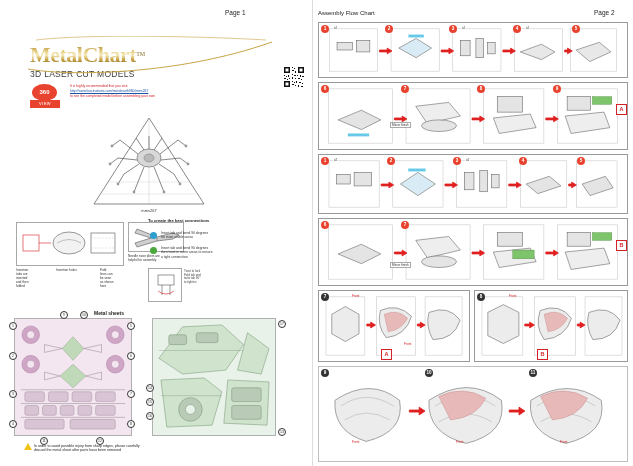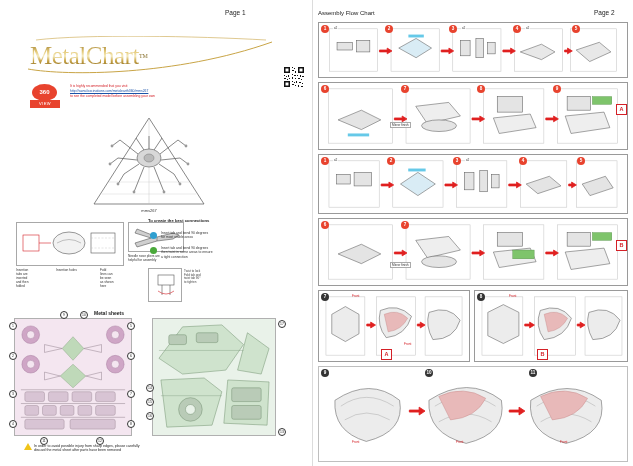--- a/index.html
+++ b/index.html
@@ -11,23 +11,23 @@
   .tiny{font-size:3.4px;line-height:1.25;color:#333;}
   .tiny2{font-size:3.0px;line-height:1.2;color:#444;}
 
   
   #leftpage{position:absolute;left:0;top:0;width:311px;height:466px;background:#fff;}
   #rightpage{position:absolute;left:313px;top:0;width:320px;height:466px;background:#fff;}
   #divider{position:absolute;left:312px;top:0;width:1px;height:466px;background:#dcdcdc;}
 
   
   #logo{position:absolute;left:30px;top:42px;width:240px;height:34px;}
-  #logo .word{font-family:"Liberation Serif",serif;font-size:25px;letter-spacing:-0.5px;
+  #logo .word{font-family:"Liberation Serif",serif;font-size:22px;letter-spacing:-0.5px;
     background:linear-gradient(180deg,#8a6a1f 0%,#e3c877 35%,#f6ecc0 52%,#c9a547 70%,#6d5016 100%);
-    -webkit-background-clip:text;background-clip:text;color:transparent;font-weight:normal;}
+    -webkit-background-clip:text;background-clip:text;color:transparent;font-weight:bold;}
   #logo .tm{font-size:6px;vertical-align:super;color:#8a7330;font-family:"Liberation Serif",serif;}
   #logo .sub{font-size:8.5px;color:#3a3a3a;letter-spacing:0.3px;margin-top:1px;font-family:"Liberation Sans",sans-serif;}
   #logo .swoosh{position:absolute;left:-4px;top:-6px;width:248px;height:40px;}
 
   
   #badge{position:absolute;left:30px;top:84px;width:34px;height:26px;}
   #badge .circ{position:absolute;left:2px;top:0;width:25px;height:17px;border-radius:50%;
     background:#e8432e;color:#fff;font-size:6px;font-weight:bold;text-align:center;line-height:17px;}
   #badge .bar{position:absolute;left:0;top:16px;width:30px;height:8px;background:#e8432e;color:#fff;
     font-size:4px;text-align:center;line-height:8px;letter-spacing:0.5px;}
@@ -89,20 +89,21 @@
 
   <div class="pg-label" style="left:225px;top:9px;">Page 1</div>
   <div class="pg-label" style="left:594px;top:9px;">Page 2</div>
 
   <div id="logo">
     <svg class="swoosh" viewBox="0 0 248 40">
       <path d="M2 33 C 40 40, 150 40, 246 6" fill="none" stroke="#c9a547" stroke-width="1"></path>
       <path d="M10 4 C 60 -2, 170 0, 240 4" fill="none" stroke="#c9a547" stroke-width="0.6"></path>
     </svg>
     <div><span class="word">Metal</span><span class="word">Chart</span><span class="tm">TM</span></div>
+    <div class="sub">3D LASER CUT MODELS</div>
   </div>
 
   <div id="badge">
     <div class="circ">360</div>
     <div class="bar">VIEW</div>
   </div>
 
   <div id="reco">
     <div class="l1">It is highly recommended that you visit</div>
     <div class="l1"><a href="#">http://www.fascinations.com/metalearth360/mms267</a></div>

